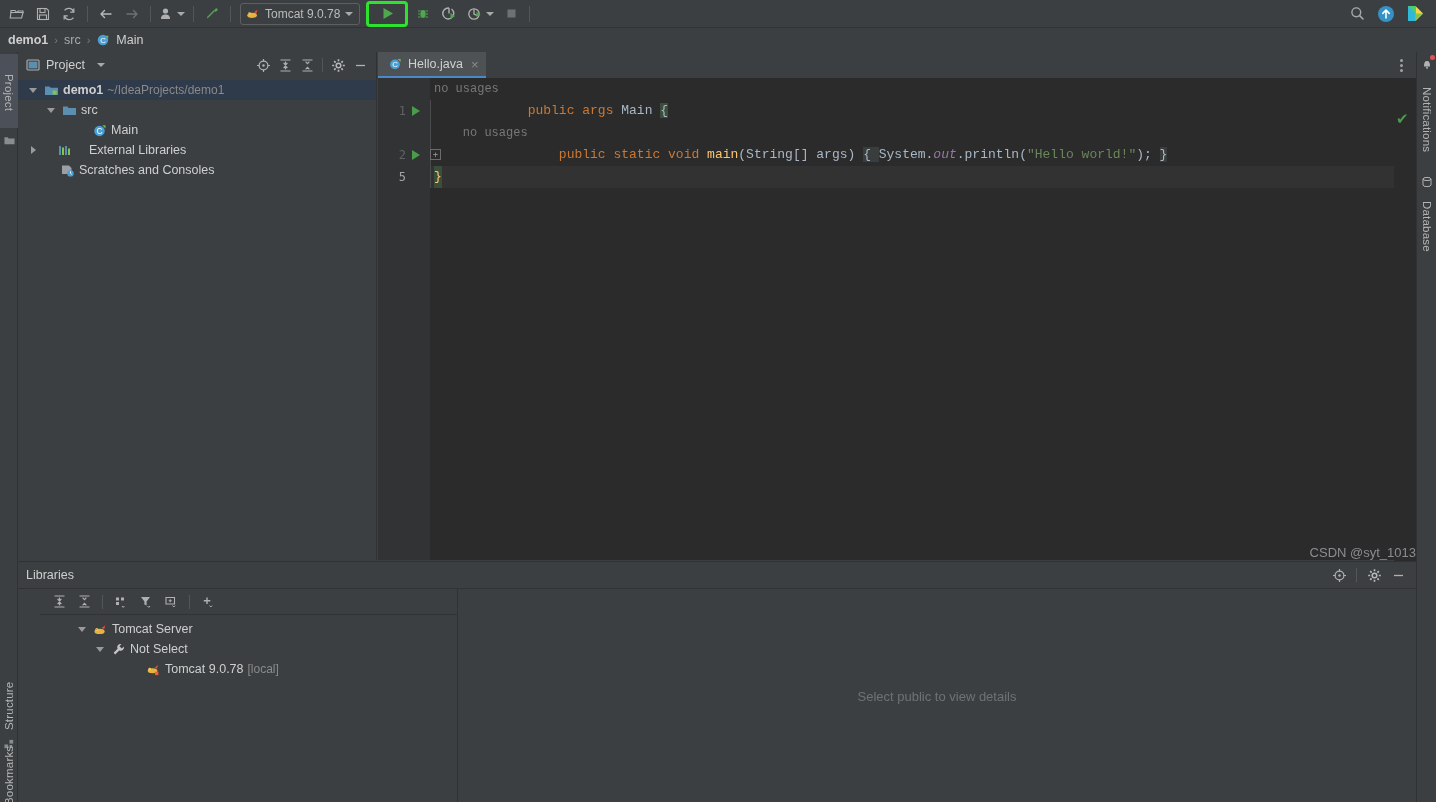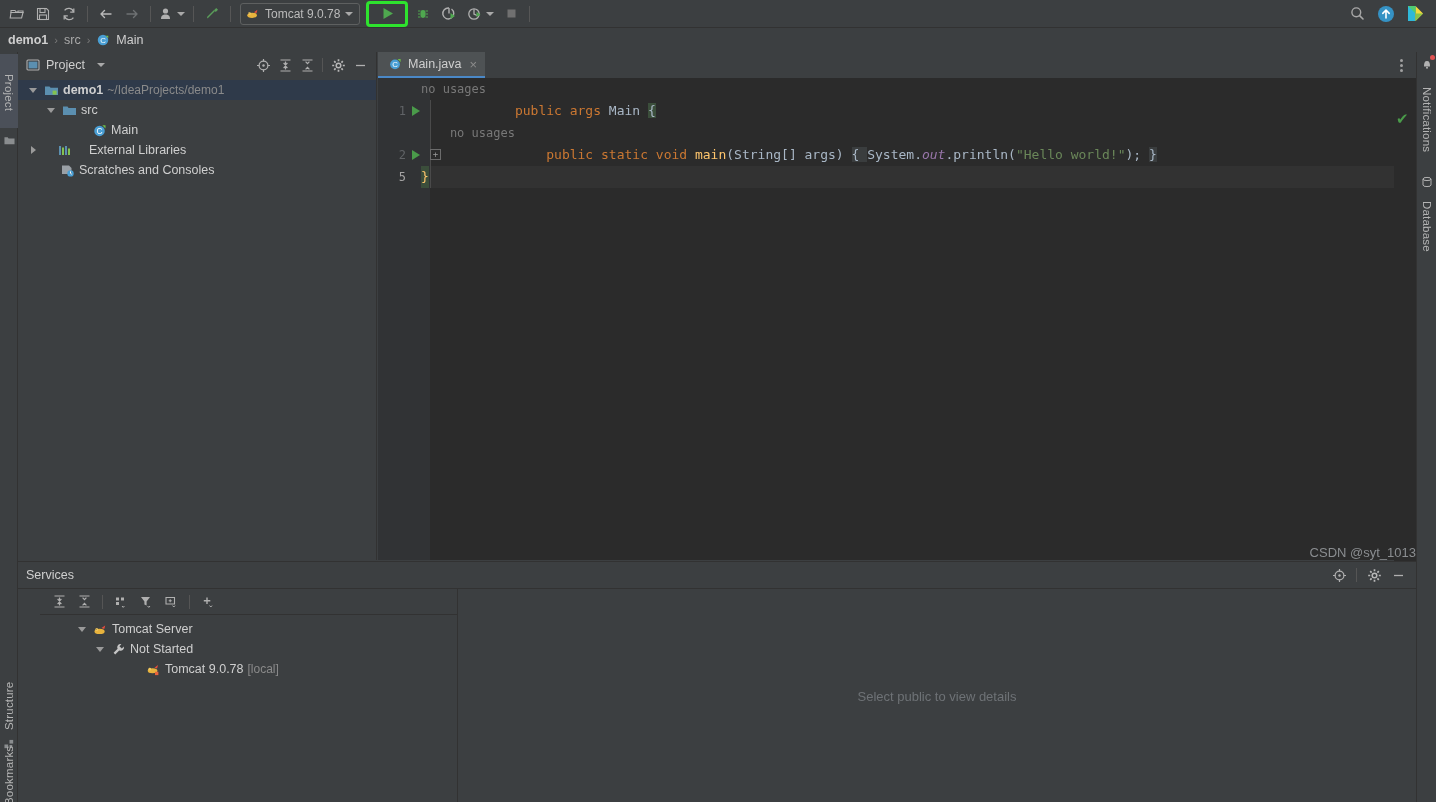--- a/index.html
+++ b/index.html
@@ -126,21 +126,21 @@
     position: absolute; left: 0; width: 28px; text-align: right;
     color: #606366; font-size: 12px; font-family: "DejaVu Sans Mono", monospace;
   }
   .rungut { position: absolute; left: 34px; width: 12px; display: flex; align-items: center; }
   .play-sm { width:0;height:0;border-top:5px solid transparent;border-bottom:5px solid transparent;border-left:8px solid #4a9b4a; }
   .foldmark {
     position: absolute; left: 52px; width: 11px; height: 11px;
     border: 1px solid #6b6b6b; color: #9a9a9a; font-size: 9px;
     display: flex; align-items: center; justify-content: center; line-height: 1;
   }
-  .ctext { position: absolute; left: 43px; white-space: pre; }
+  .ctext { position: absolute; left: 56px; white-space: pre; font-family: Liberation Mono, monospace; }
   .vline { position: absolute; left: 0; top: 0; bottom: 0; width: 1px; background: #4a4a4a; }
 
   .k-kw { color: #cc7832; }
   .k-txt { color: #a9b7c6; }
   .k-str { color: #6a8759; }
   .k-field { color: #9876aa; font-style: italic; }
   .k-hint { color: #787878; font-style: normal; }
   .k-brace-hl { color: #a9b7c6; background: #3b4e3b; }
   .k-brace-y { color: #ffc66d; }
   .k-grayblock { background: #3a3d3e; }
@@ -511,21 +511,21 @@
   <div class="editor">
     <div class="tabbar">
       <div class="etab">
         <span style="display:flex;">
           <svg width="14" height="14" viewBox="0 0 16 16">
               <circle cx="8" cy="8.4" r="5.6" fill="#4a9fd4"></circle>
               <text x="8" y="11.6" font-size="9" fill="#fff" text-anchor="middle" font-family="Liberation Sans">C</text>
               <path d="M11 2.4 L14.4 2.4 L14.4 5.8 Z" fill="#6fbf4a"></path>
             </svg>
         </span>
-        <span>Main.java</span>
+        <span>Hello.java</span>
         <span class="etab-close">×</span>
       </div>
       <div class="tab-more">
         <span class="dots">
             <i></i>
             <i></i>
             <i></i>
           </span>
       </div>
     </div>
@@ -573,21 +573,21 @@
       </div>
 
       <div class="editor-rightgut">
         <span class="checkmark">✔</span>
       </div>
     </div>
   </div>
 
   <div class="services">
     <div class="sv-header">
-      <span class="sv-title">Services</span>
+      <span class="sv-title">Libraries</span>
       <div class="sv-hicons">
         <div class="pp-ic" title="Locate">
           <svg width="15" height="15" viewBox="0 0 15 15">
               <circle cx="7.5" cy="7.5" r="4.4" fill="none" stroke="#b0b0b0" stroke-width="1.2"></circle>
               <circle cx="7.5" cy="7.5" r="1.2" fill="#b0b0b0"></circle>
               <path d="M7.5 1 V3.4 M7.5 11.6 V14 M1 7.5 H3.4 M11.6 7.5 H14" stroke="#b0b0b0" stroke-width="1.2"></path>
             </svg>
         </div>
         <div class="pp-divider"></div>
         <div class="pp-ic" title="Settings">
@@ -668,21 +668,21 @@
         </div>
         <div class="trow" style="padding-left:70px;">
           <span class="arrow" style="margin-left:-17px;">
               <span class="chev-d"></span>
             </span>
           <span style="display:flex;">
             <svg width="15" height="15" viewBox="0 0 15 15">
                 <path d="M10.4 2.2 A3.2 3.2 0 0 0 6.6 6.8 L2.6 10.8 L4.2 12.4 L8.2 8.4 A3.2 3.2 0 0 0 12.8 4.6 L10.8 6.6 L8.4 4.2 Z" fill="#c5c5c5"></path>
               </svg>
           </span>
-          <span class="tname">Not Started</span>
+          <span class="tname">Not Select</span>
         </div>
         <div class="trow" style="padding-left:106px;">
           <span style="display:flex; position:relative;">
             <svg width="15" height="15" viewBox="0 0 16 16">
                 <ellipse cx="7" cy="9.4" rx="5.2" ry="2.7" fill="#e8b33d"></ellipse>
                 <circle cx="4" cy="7.6" r="1.5" fill="#f2c75c"></circle>
                 <path d="M9 6 L12.8 3.2 L11.8 7 Z" fill="#e84d3d"></path>
                 <rect x="9.6" y="10.4" width="3.6" height="3.6" fill="#e8633d"></rect>
               </svg>
           </span>

